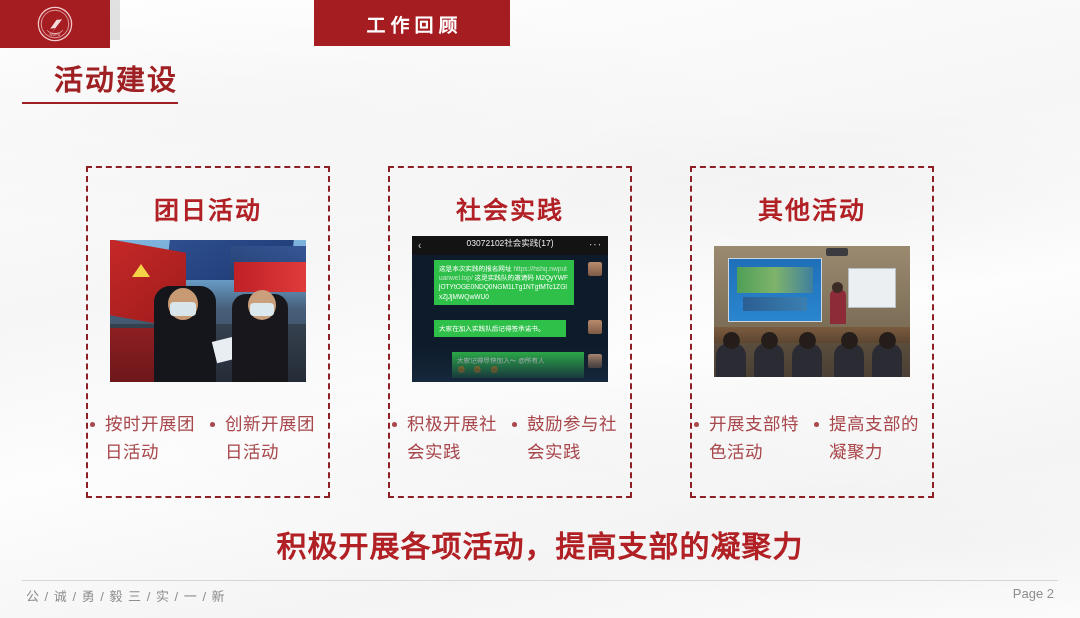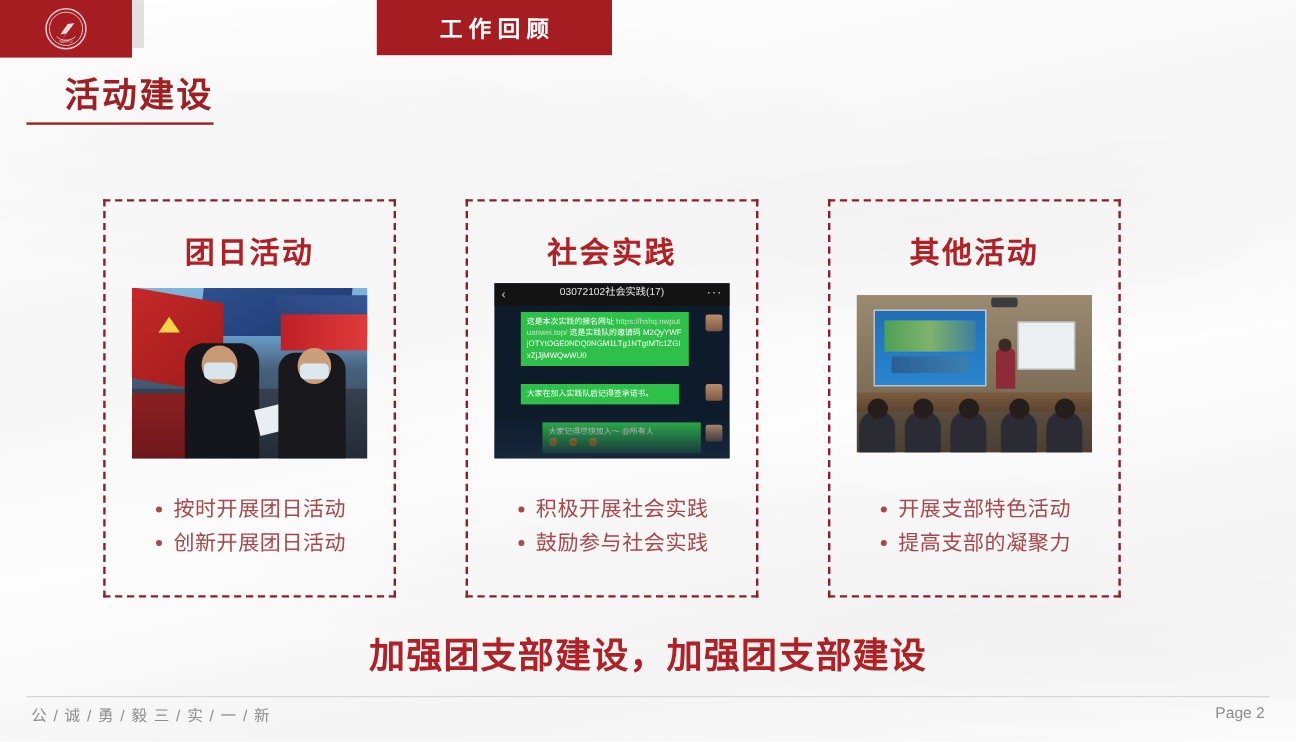--- a/index.html
+++ b/index.html
@@ -132,21 +132,21 @@
   .card-3 .card-photo { margin-top: 20px; height: 131px; }
 
   .bullets {
     margin: 0;
     padding: 0;
     list-style: none;
     margin-top: auto;
     margin-bottom: 30px;
     width: 100%;
     display: flex;
-    flex-direction: column;
+    flex-direction: row;
     align-items: center;
   }
   .bullets li {
     font-size: 17.5px;
     color: #a8474c;
     line-height: 28px;
     letter-spacing: .5px;
     position: relative;
     padding-left: 17px;
   }
@@ -456,19 +456,19 @@
         <div class="aud-h" style="left:165px;bottom:28px;"></div>
       </div>
       <ul class="bullets">
         <li>开展支部特色活动</li>
         <li>提高支部的凝聚力</li>
       </ul>
     </div>
 
   </div>
 
-  <div class="tagline">加强团支部建设，加强团支部建设</div>
+  <div class="tagline">积极开展各项活动，提高支部的凝聚力</div>
 
   <div class="footer-rule"></div>
   <div class="footer-motto">公 / 诚 / 勇 / 毅  三 / 实 / 一 / 新</div>
   <div class="footer-page">Page 2</div>
 
 </div>
 
 </body></html>

